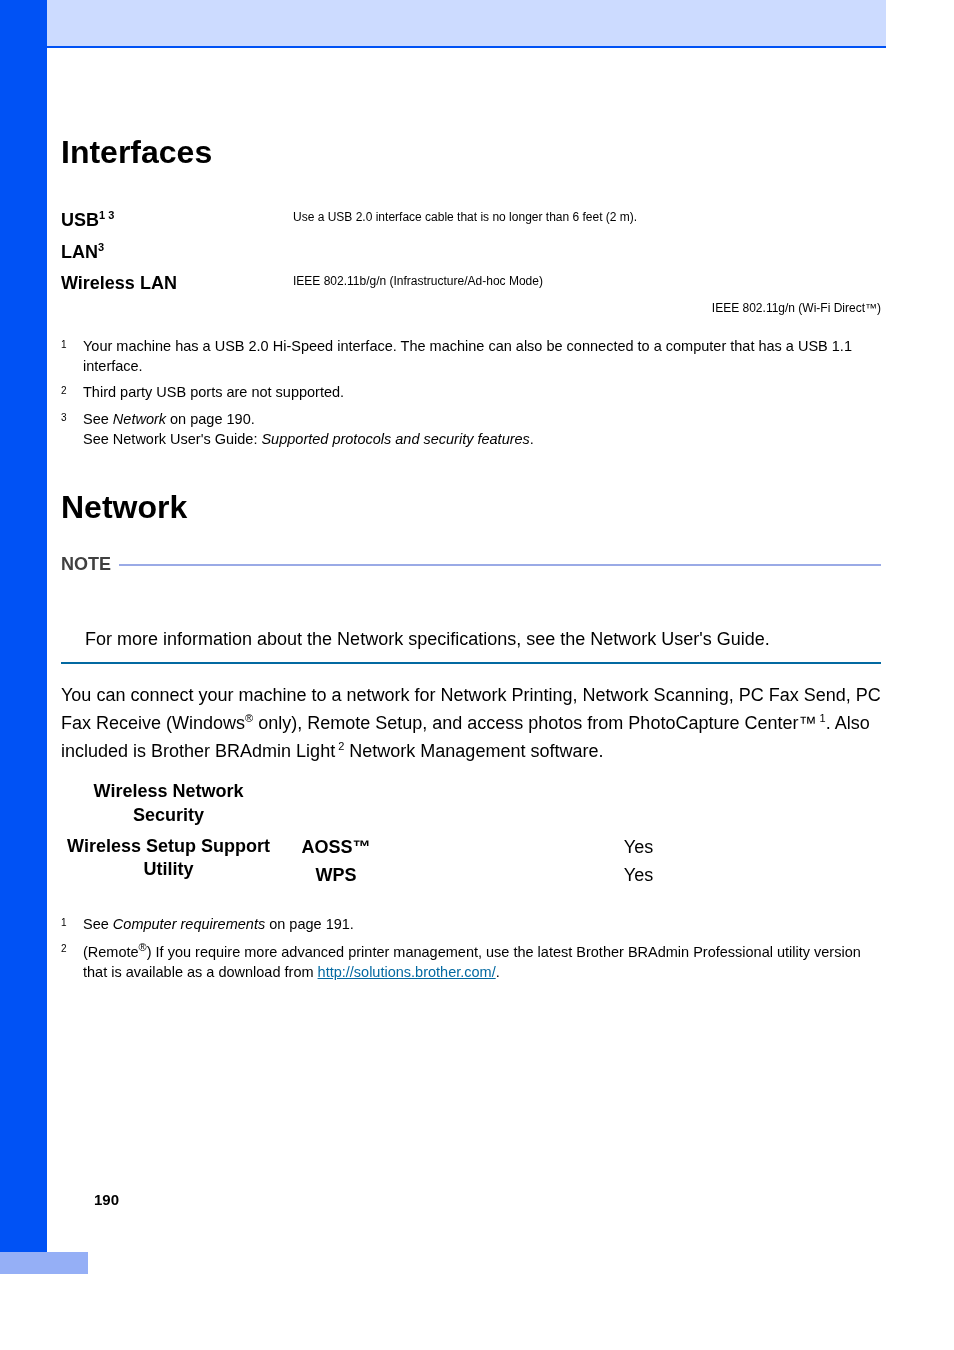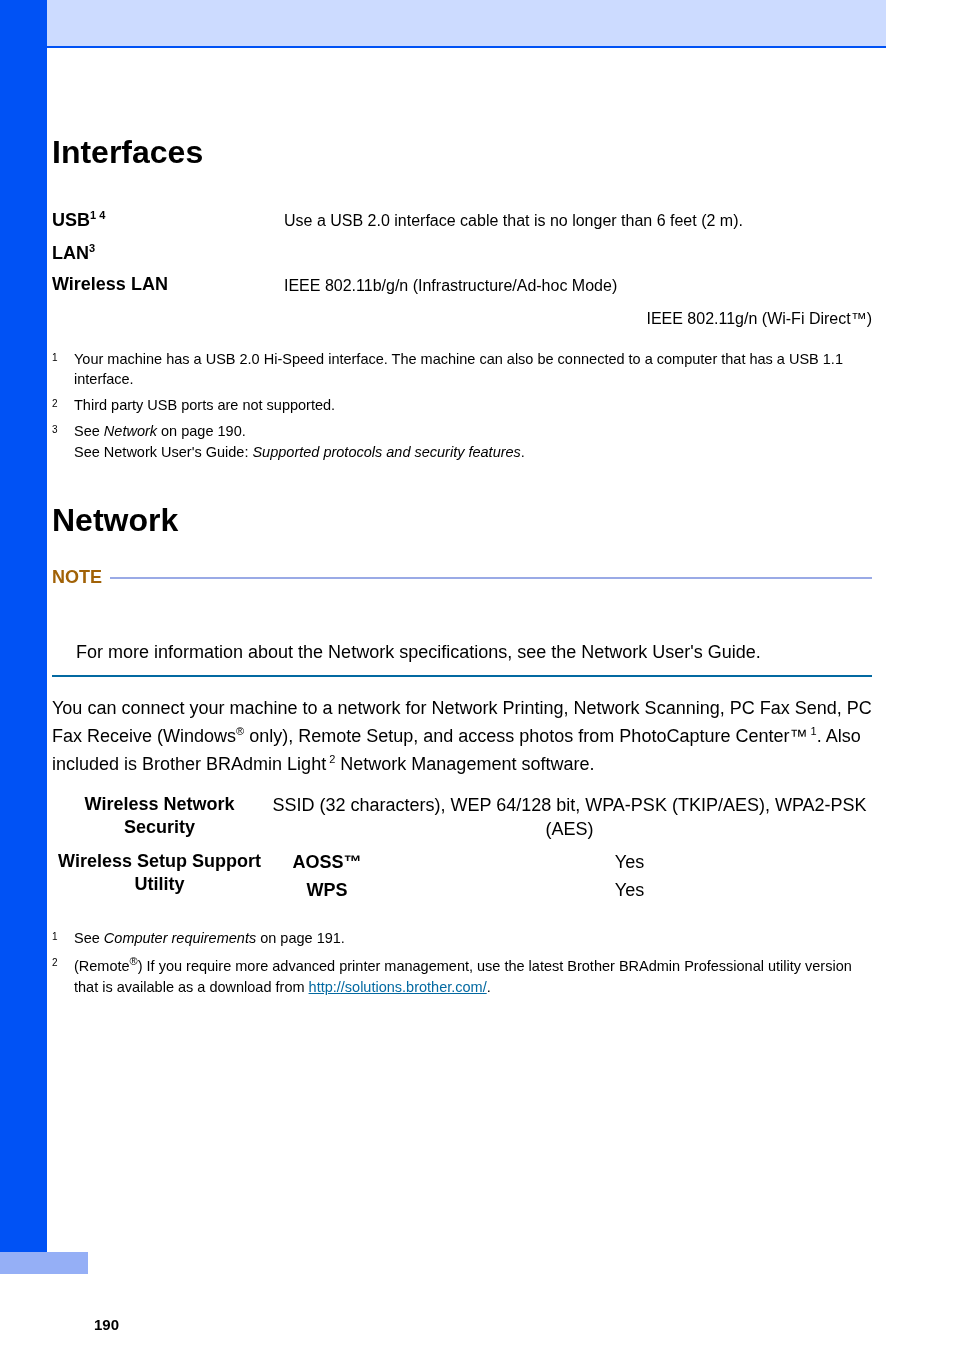--- a/index.html
+++ b/index.html
@@ -21,21 +21,21 @@
   .top-band {
     position: absolute;
     left: 47px; top: 0;
     right: 68px;
     height: 48px;
     border-bottom: 2px solid #0052f5;
     background: #ccdbff;
   }
   .content {
     position: absolute;
-    left: 52px;
+    left: 61px;
     top: 134px;
     width: 820px;
   }
   h1.section {
     font-size: 32px;
     font-weight: bold;
     margin-bottom: 38px;
   }
   .spec-table {
     margin-bottom: 18px;
@@ -48,21 +48,21 @@
     width: 232px;
     font-weight: bold;
     font-size: 18px;
   }
   .spec-label sup, .fn sup, .body-text sup {
     font-size: 11px;
     vertical-align: super;
   }
   .spec-value {
     flex: 1;
-    font-size: 16px;
+    font-size: 12px;
     line-height: 1.45;
   }
   .footnotes {
     margin-bottom: 40px;
   }
   .fn {
     display: flex;
     font-size: 14.5px;
     line-height: 1.4;
     margin-bottom: 6px;
@@ -85,21 +85,21 @@
     margin-bottom: 18px;
   }
   .note-head {
     display: flex;
     align-items: center;
     margin-bottom: 6px;
   }
   .note-label {
     font-weight: bold;
     font-size: 18px;
-    color: #a16207;
+    color: #404040;
     margin-right: 8px;
   }
   .note-rule {
     flex: 1;
     height: 2px;
     background: #9aaae6;
   }
   .note-body {
     font-size: 18px;
     padding: 4px 0 10px 24px;
@@ -145,39 +145,39 @@
     position: absolute;
     left: 0;
     top: 1252px;
     width: 88px;
     height: 22px;
     background: #95aff6;
   }
   .page-num {
     position: absolute;
     left: 94px;
-    top: 1316px;
+    top: 1191px;
     font-weight: bold;
     font-size: 15px;
   }
 </style>
 </head>
 <body>
 
 <div class="side-bar"></div>
 <div class="top-band"></div>
 
 <div class="content">
 
   <h1 class="section">Interfaces</h1>
 
   <div class="spec-table">
     <div class="spec-row">
       <div class="spec-label">
-        <span>USB</span><sup>1 4</sup>
+        <span>USB</span><sup>1 3</sup>
       </div>
       <div class="spec-value">Use a USB 2.0 interface cable that is no longer than 6 feet (2 m).</div>
     </div>
     <div class="spec-row">
       <div class="spec-label">
         <span>LAN</span><sup>3</sup>
       </div>
     </div>
     <div class="spec-row">
       <div class="spec-label">Wireless LAN</div>
@@ -216,21 +216,20 @@
     <div class="note-body">For more information about the Network specifications, see the Network User's Guide.</div>
   </div>
 
   <p class="body-text">
     <span>You can connect your machine to a network for Network Printing, Network Scanning, PC Fax Send, PC Fax Receive (Windows</span><sup>®</sup><span> only), Remote Setup, and access photos from PhotoCapture Center™</span><sup>&nbsp;</sup><sup>1</sup><span>. Also included is Brother BRAdmin Light</span><sup>&nbsp;</sup><sup>2</sup><span> Network Management software.</span>
   </p>
 
   <div class="net-table" style="margin-bottom:22px;">
     <div class="row">
       <div class="c1">Wireless Network Security</div>
-      <div class="c2">SSID (32 characters), WEP 64/128 bit, WPA-PSK (TKIP/AES), WPA2-PSK (AES)</div>
     </div>
     <div class="row">
       <div class="c1">Wireless Setup Support Utility</div>
       <div class="c2 sub-table">
         <div class="srow">
           <div class="s1">AOSS™</div>
           <div class="s2">Yes</div>
         </div>
         <div class="srow">
           <div class="s1">WPS</div>

